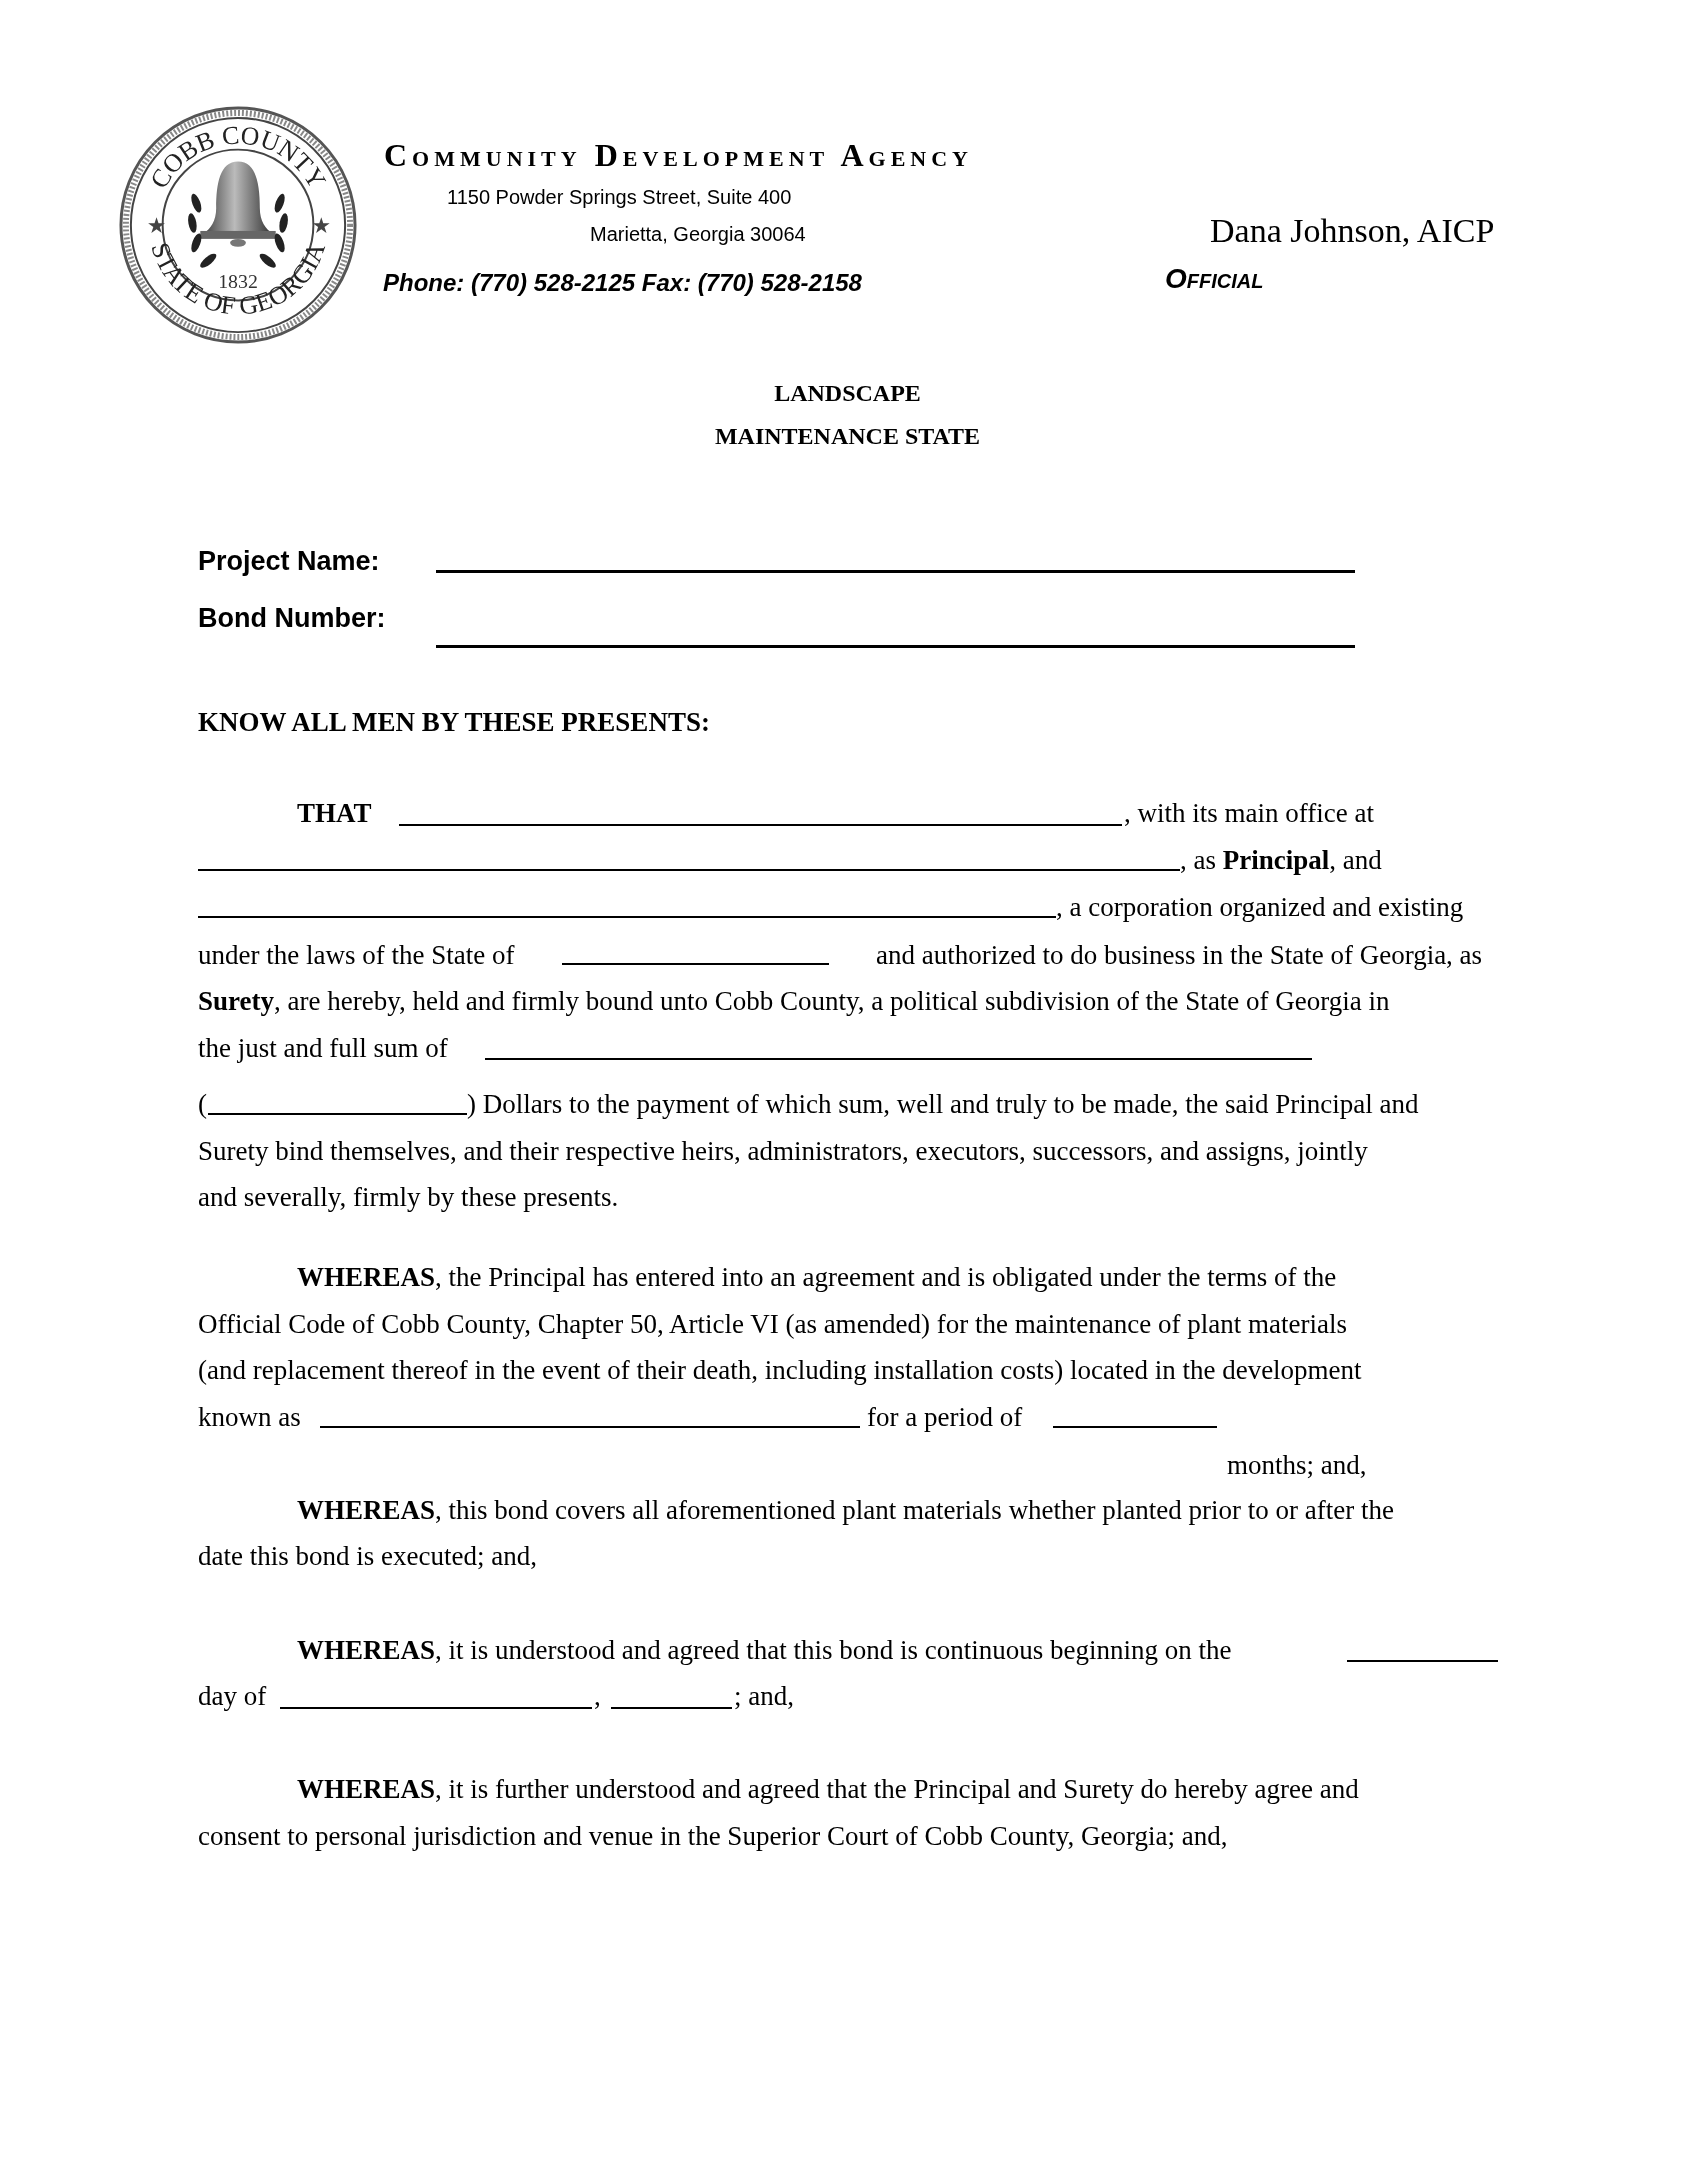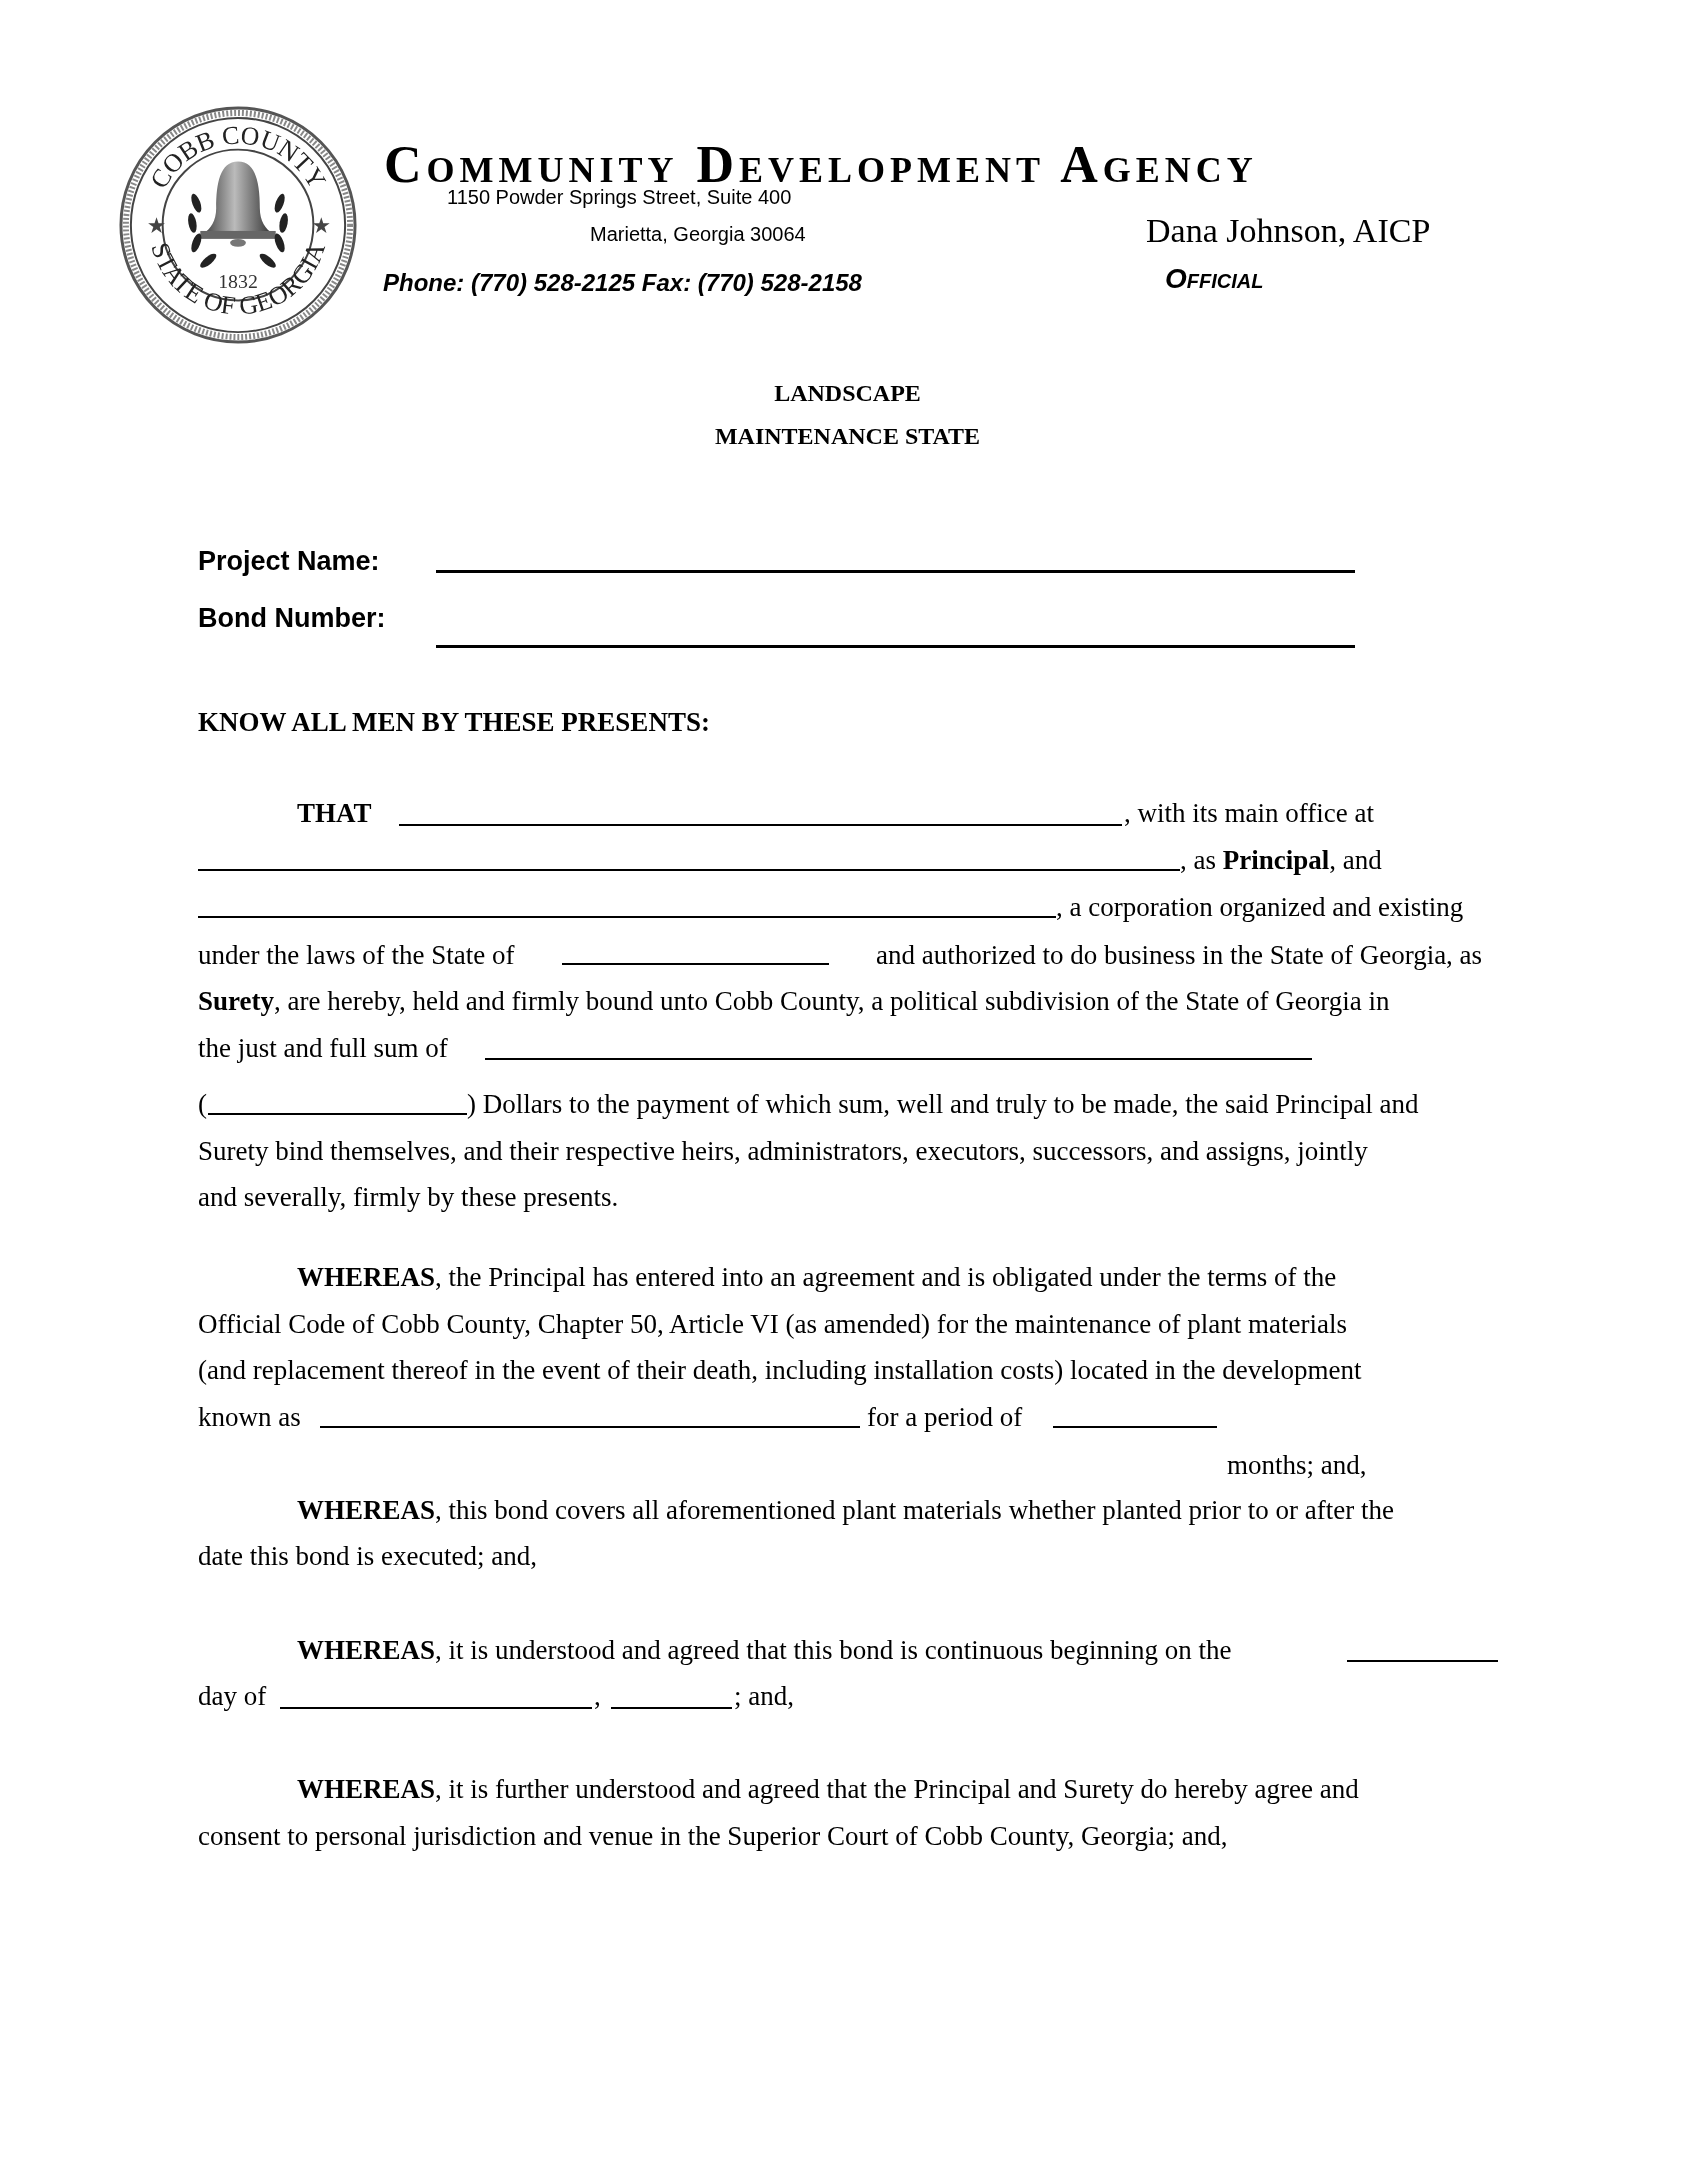--- a/index.html
+++ b/index.html
@@ -5,25 +5,25 @@
     html, body { margin: 0; padding: 0; background: #ffffff; }
     body { width: 1683px; height: 2178px; position: relative; overflow: hidden; color: #000; }
     .abs { position: absolute; }
     .sans { font-family: "Liberation Sans", "DejaVu Sans", sans-serif; }
 
     
     #seal { left: 117px; top: 104px; width: 243px; height: 243px; }
 
     
     #agency-name { left: 384px; top: 139px; font-family: "Liberation Serif", serif; font-weight: bold;
-      font-size: 52px; letter-spacing: 5px; font-variant: small-caps; white-space: nowrap; line-height: 1; }
+      font-size: 32px; letter-spacing: 5px; font-variant: small-caps; white-space: nowrap; line-height: 1; }
     #addr1 { left: 447px; top: 186px; font-size: 20px; }
     #addr2 { left: 590px; top: 223px; font-size: 20px; }
     #phone { left: 383px; top: 269px; font-size: 24px; font-weight: bold; font-style: italic; }
-    #director-name { left: 1146px; top: 212px; font-size: 34px; font-family: "Liberation Serif", serif; }
+    #director-name { left: 1210px; top: 212px; font-size: 34px; font-family: "Liberation Serif", serif; }
     #director-title { left: 1165px; top: 263px; font-size: 28px; font-weight: bold; font-style: italic;
       font-variant: small-caps; }
 
     
     .title-line { left: 6px; width: 1683px; text-align: center; font-family: "Liberation Serif", serif;
       font-weight: bold; font-size: 24px; line-height: 1; }
     #title-1 { top: 381px; }
     #title-2 { top: 424px; }
 
     

